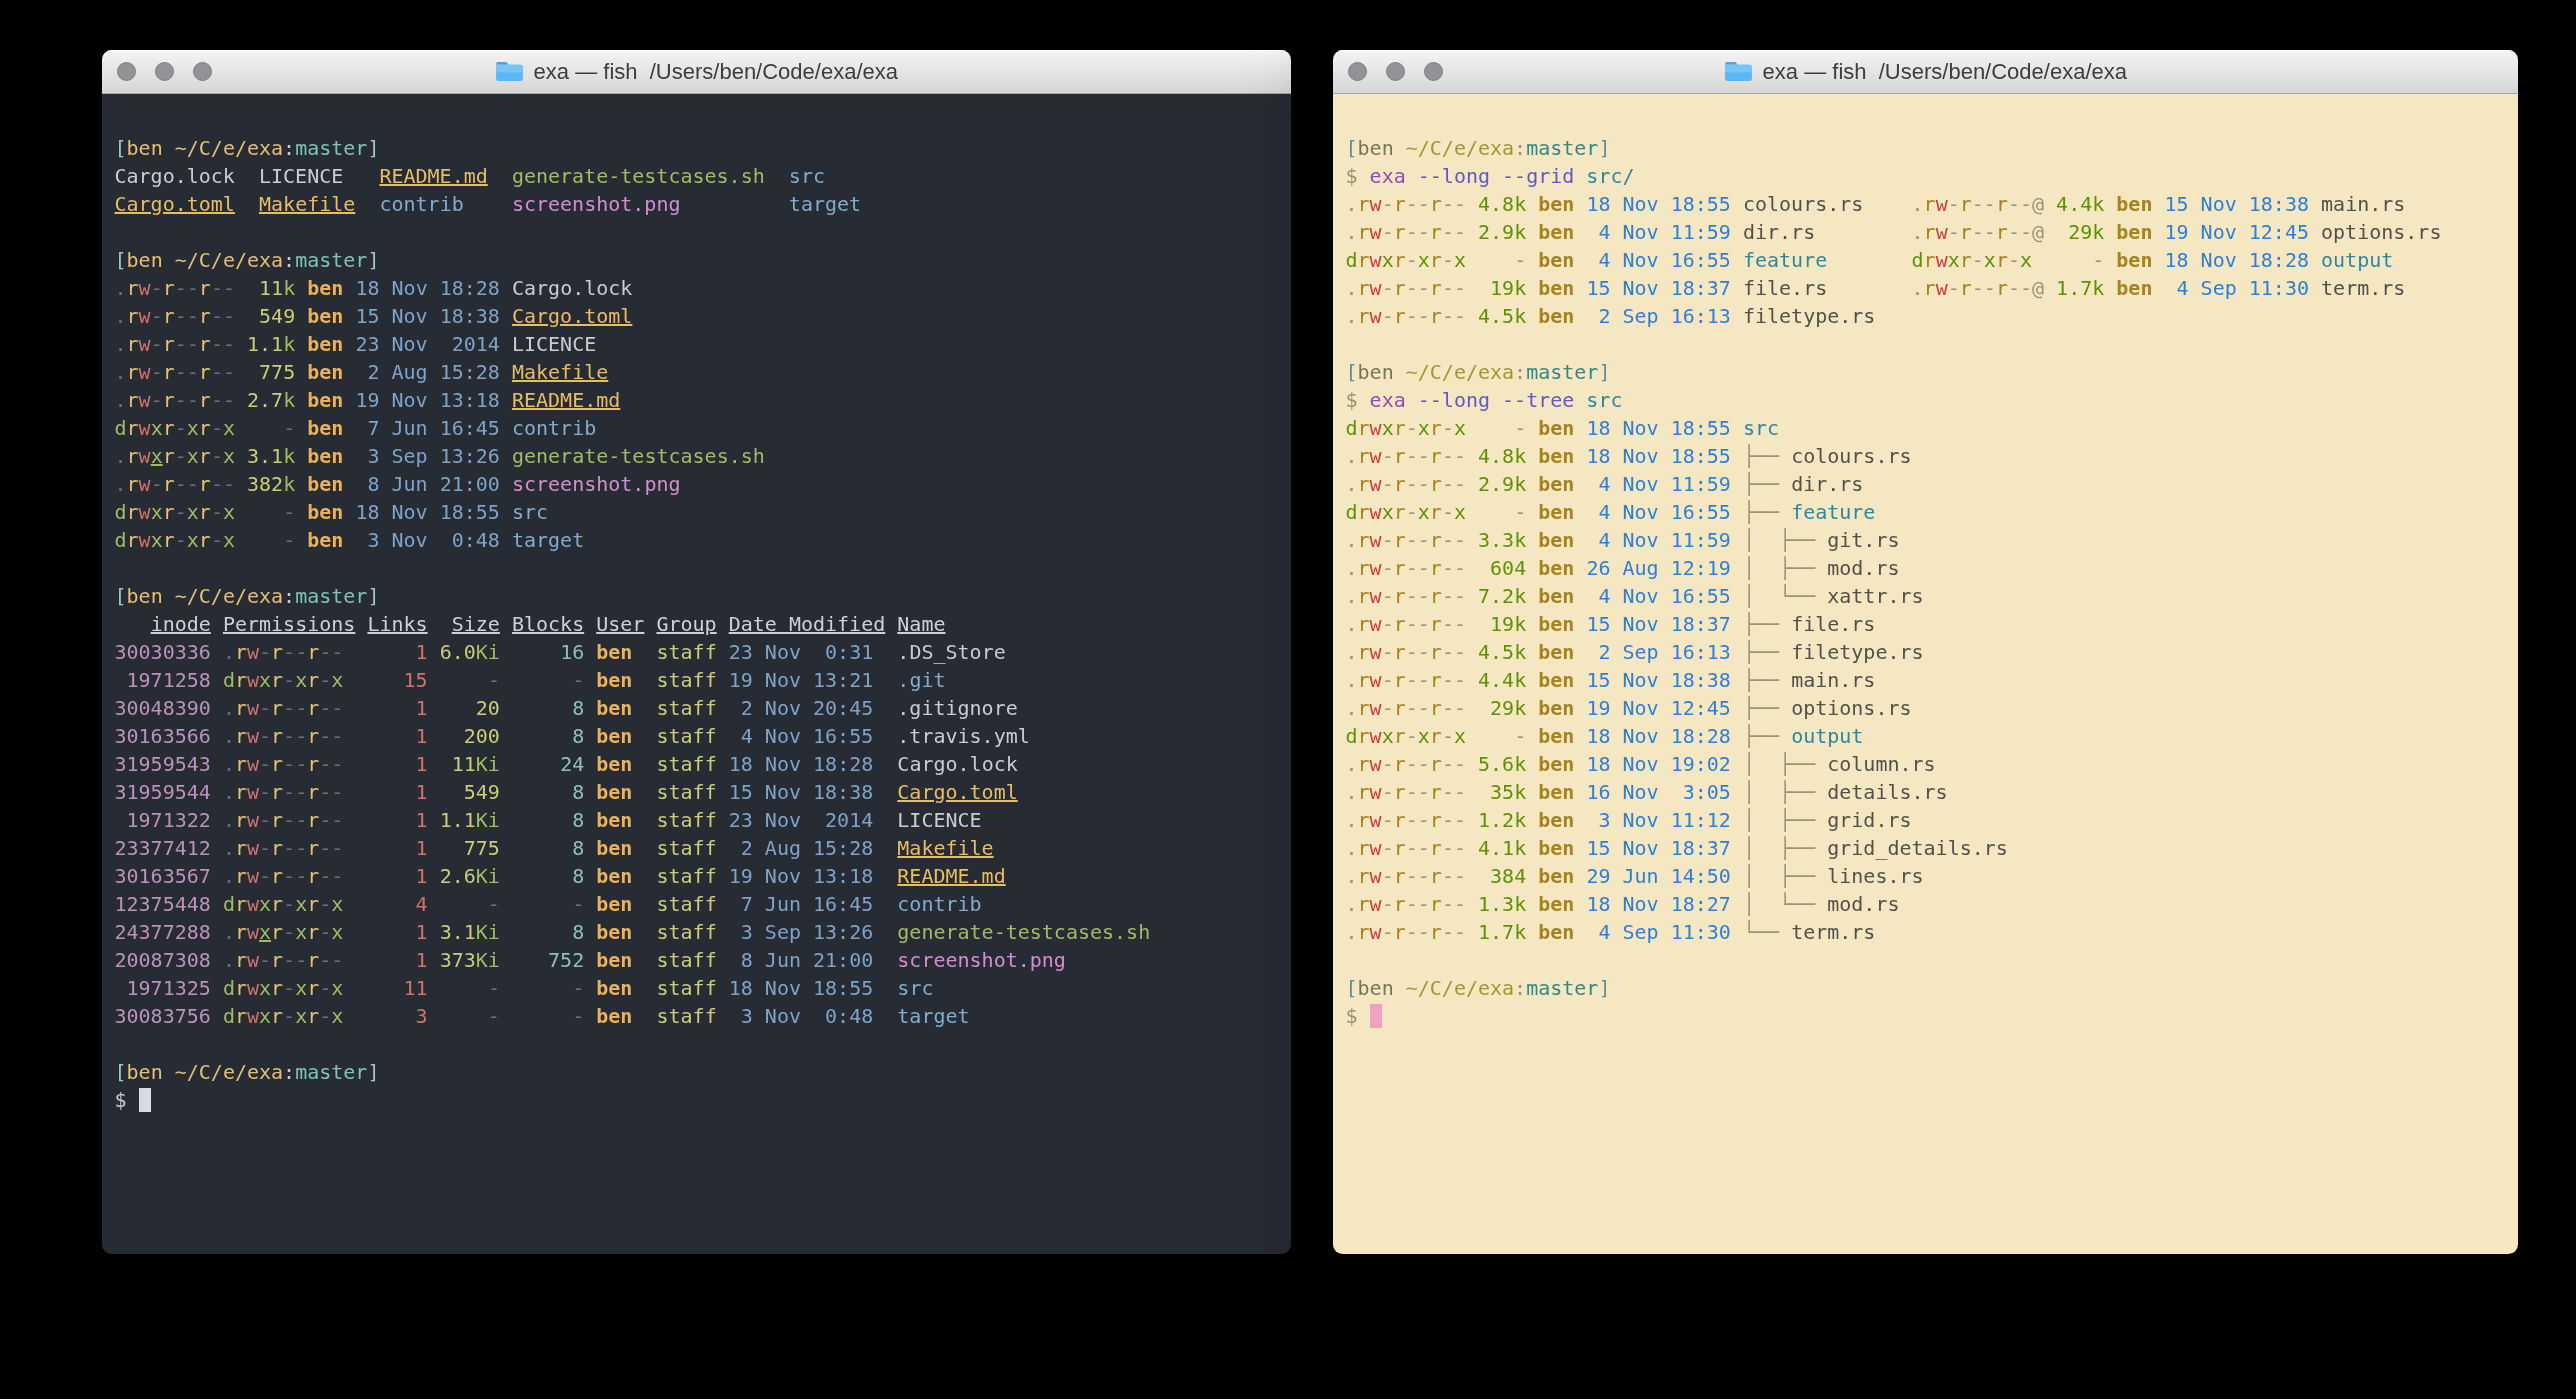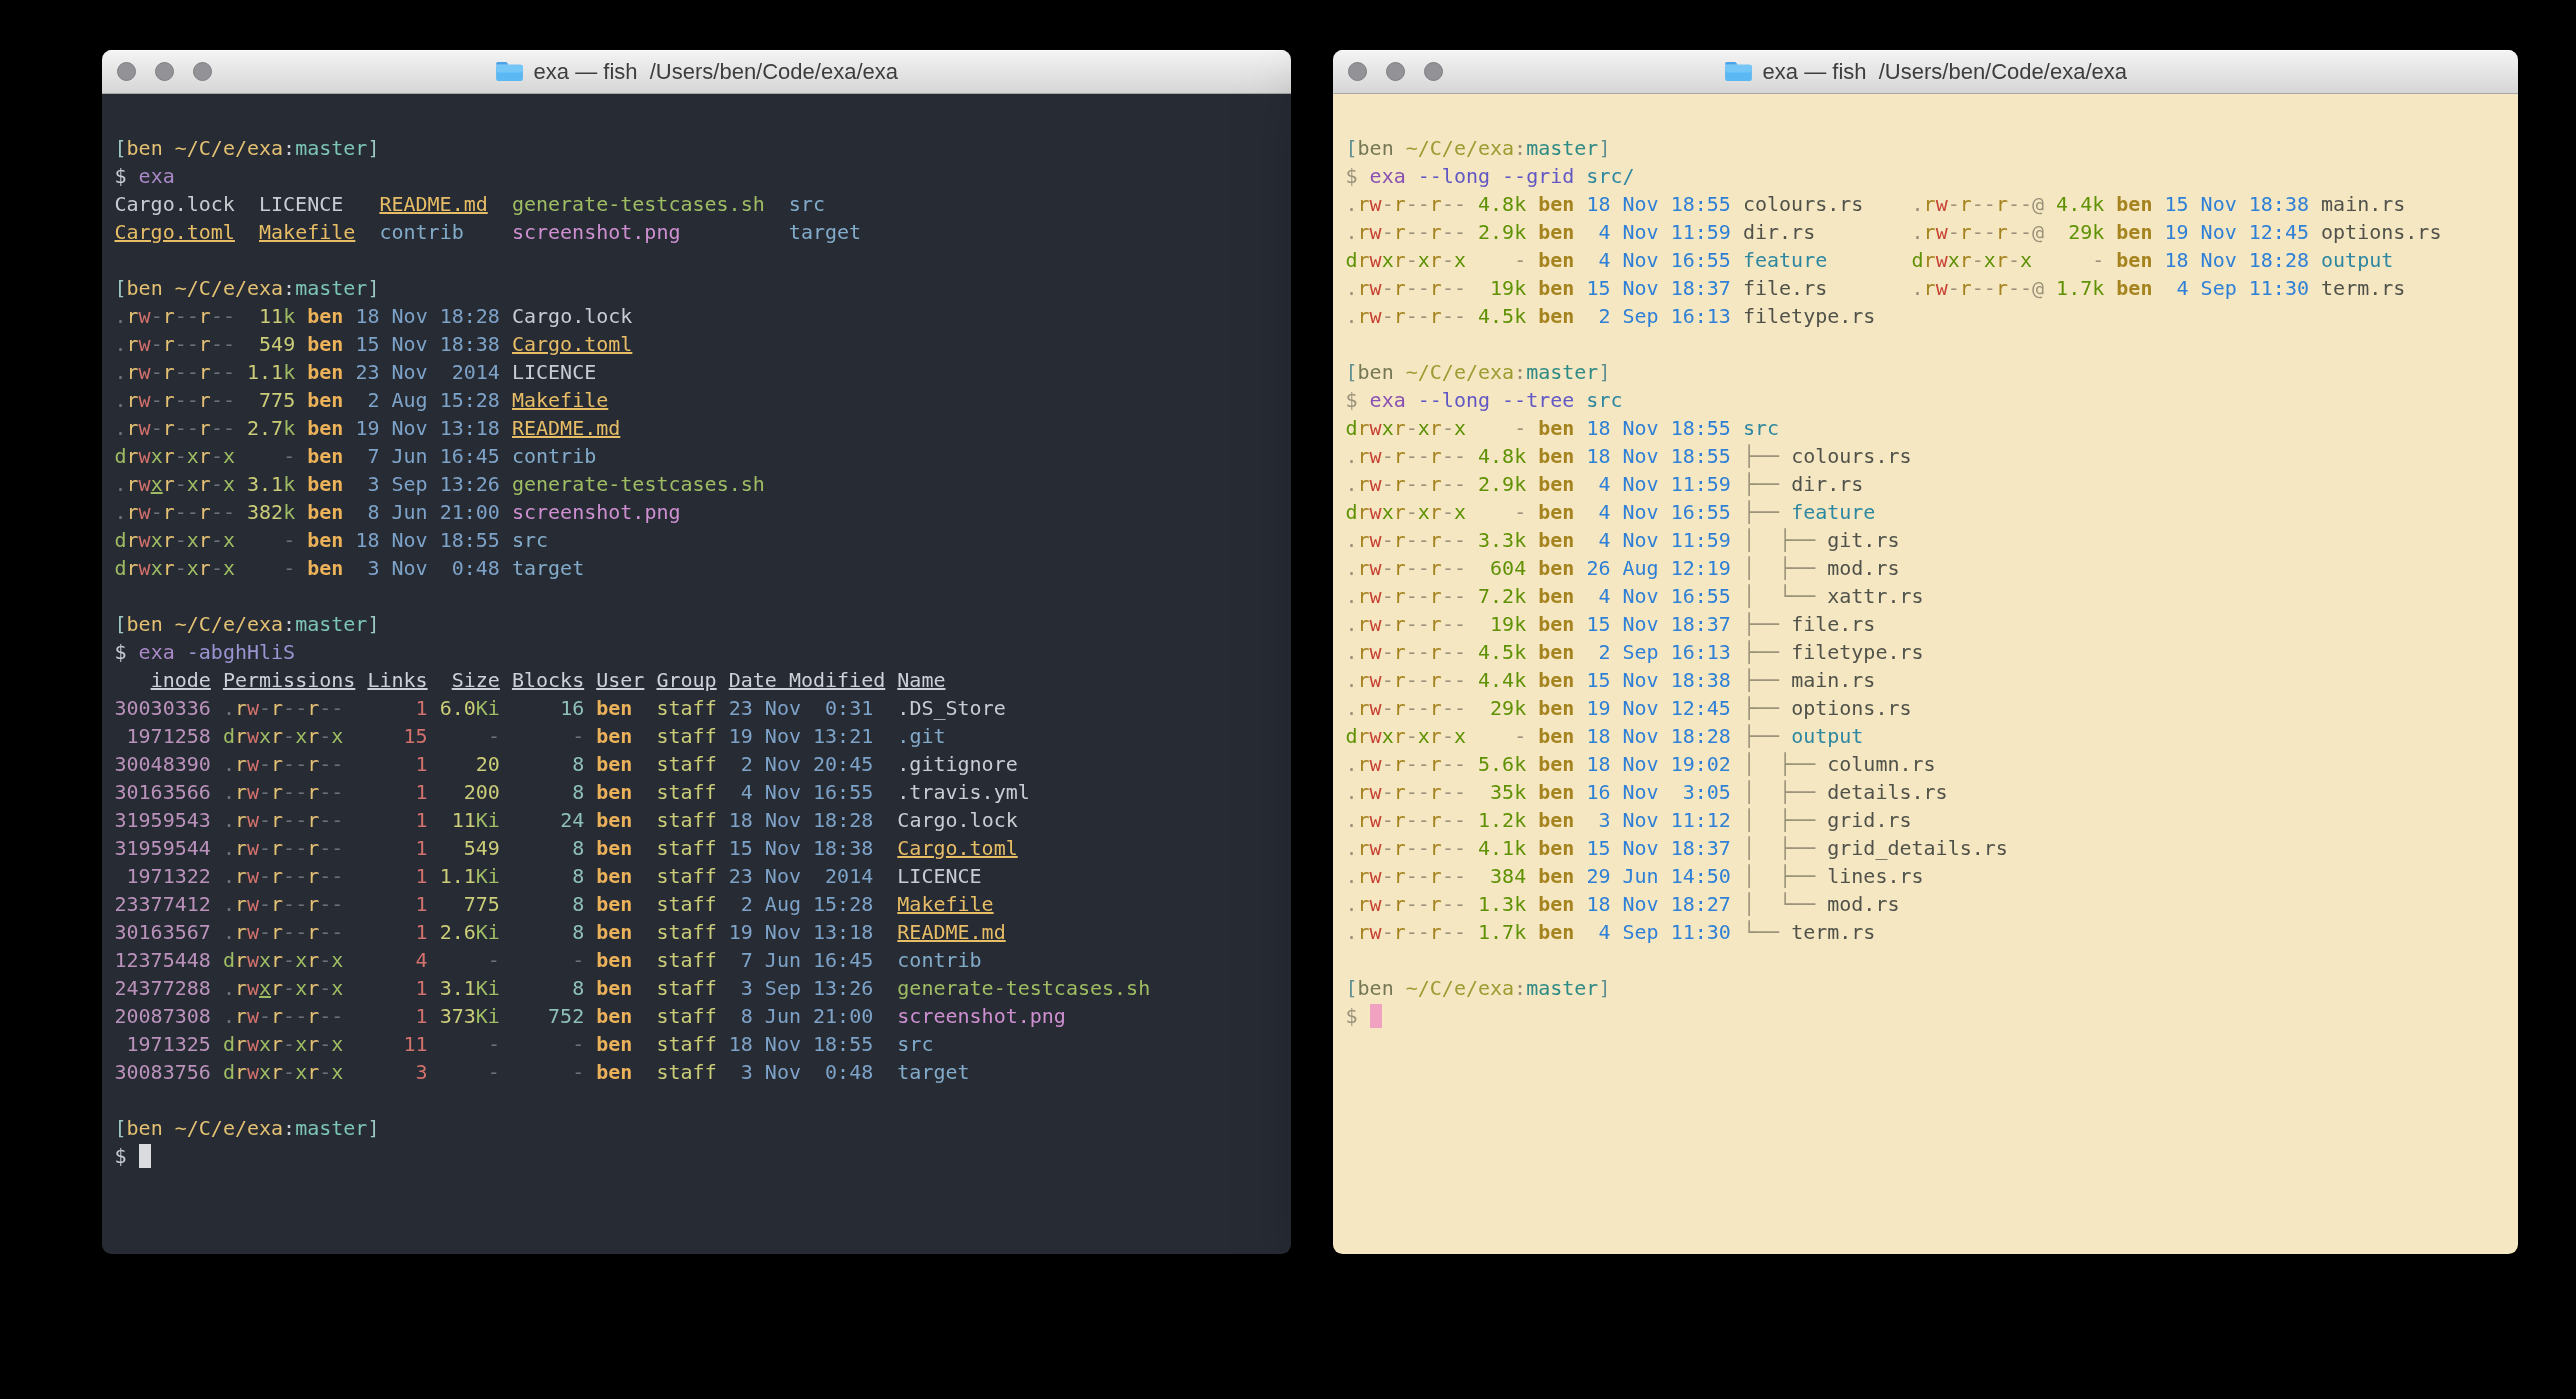--- a/index.html
+++ b/index.html
@@ -46,38 +46,36 @@
         <path d="M1 4 Q1 2 3 2 L11 2 Q12 2 13 3.5 L14 5 L1 5 Z" fill="#4aa3e8"></path>
         <rect x="1" y="5" width="28" height="17" rx="2.5" fill="#5cb8f2"></rect>
         <rect x="1" y="5" width="28" height="8" rx="2.5" fill="#74c6f7"></rect>
       </svg>
       <span class="title">exa — fish  /Users/ben/Code/exa/exa</span>
     </div>
   </div>
   <div class="term" style="background: rgb(39, 43, 52);">
       <div class="ln"> </div>
       <div class="ln"><span style="color: rgb(156, 202, 194);">[</span><span style="color: rgb(228, 193, 115);">ben ~/C/e/exa</span><span style="color: rgb(201, 205, 211);">:</span><span style="color: rgb(124, 197, 183);">master</span><span style="color: rgb(156, 202, 194);">]</span></div>
-      <div class="ln"><span style="color: rgb(201, 205, 211);">$ </span><span style="color: rgb(171, 137, 200);">exa</span></div>
       <div class="ln"><span style="color: rgb(201, 205, 211);">Cargo.lock  LICENCE   </span><span style="color: rgb(231, 189, 102); text-decoration: underline;">README.md</span><span style="color: rgb(201, 205, 211);">  </span><span style="color: rgb(159, 189, 99);">generate-testcases.sh</span><span style="color: rgb(201, 205, 211);">  </span><span style="color: rgb(131, 172, 203);">src</span></div>
       <div class="ln"><span style="color: rgb(231, 189, 102); text-decoration: underline;">Cargo.toml</span><span style="color: rgb(201, 205, 211);">  </span><span style="color: rgb(231, 189, 102); text-decoration: underline;">Makefile</span><span style="color: rgb(201, 205, 211);">  </span><span style="color: rgb(131, 172, 203);">contrib</span><span style="color: rgb(201, 205, 211);">    </span><span style="color: rgb(207, 144, 209);">screenshot.png</span><span style="color: rgb(201, 205, 211);">         </span><span style="color: rgb(131, 172, 203);">target</span></div>
       <div class="ln"> </div>
       <div class="ln"><span style="color: rgb(156, 202, 194);">[</span><span style="color: rgb(228, 193, 115);">ben ~/C/e/exa</span><span style="color: rgb(201, 205, 211);">:</span><span style="color: rgb(124, 197, 183);">master</span><span style="color: rgb(156, 202, 194);">]</span></div>
       <div class="ln"><span style="color: rgb(106, 114, 128);">.</span><span style="color: rgb(228, 193, 115);">r</span><span style="color: rgb(211, 113, 108);">w</span><span style="color: rgb(106, 114, 128);">-</span><span style="color: rgb(228, 193, 115);">r</span><span style="color: rgb(106, 114, 128);">--</span><span style="color: rgb(228, 193, 115);">r</span><span style="color: rgb(106, 114, 128);">--</span><span style="color: rgb(201, 205, 211);">  </span><span style="color: rgb(203, 205, 120);">11</span><span style="color: rgb(159, 189, 99);">k</span><span style="color: rgb(201, 205, 211);"> </span><span style="color: rgb(236, 178, 89); font-weight: bold;">ben</span><span style="color: rgb(201, 205, 211);"> </span><span style="color: rgb(126, 163, 201);">18 Nov 18:28</span><span style="color: rgb(201, 205, 211);"> </span><span style="color: rgb(201, 205, 211);">Cargo.lock</span></div>
       <div class="ln"><span style="color: rgb(106, 114, 128);">.</span><span style="color: rgb(228, 193, 115);">r</span><span style="color: rgb(211, 113, 108);">w</span><span style="color: rgb(106, 114, 128);">-</span><span style="color: rgb(228, 193, 115);">r</span><span style="color: rgb(106, 114, 128);">--</span><span style="color: rgb(228, 193, 115);">r</span><span style="color: rgb(106, 114, 128);">--</span><span style="color: rgb(201, 205, 211);">  </span><span style="color: rgb(203, 205, 120);">549</span><span style="color: rgb(201, 205, 211);"> </span><span style="color: rgb(236, 178, 89); font-weight: bold;">ben</span><span style="color: rgb(201, 205, 211);"> </span><span style="color: rgb(126, 163, 201);">15 Nov 18:38</span><span style="color: rgb(201, 205, 211);"> </span><span style="color: rgb(231, 189, 102); text-decoration: underline;">Cargo.toml</span></div>
       <div class="ln"><span style="color: rgb(106, 114, 128);">.</span><span style="color: rgb(228, 193, 115);">r</span><span style="color: rgb(211, 113, 108);">w</span><span style="color: rgb(106, 114, 128);">-</span><span style="color: rgb(228, 193, 115);">r</span><span style="color: rgb(106, 114, 128);">--</span><span style="color: rgb(228, 193, 115);">r</span><span style="color: rgb(106, 114, 128);">--</span><span style="color: rgb(201, 205, 211);"> </span><span style="color: rgb(203, 205, 120);">1.1</span><span style="color: rgb(159, 189, 99);">k</span><span style="color: rgb(201, 205, 211);"> </span><span style="color: rgb(236, 178, 89); font-weight: bold;">ben</span><span style="color: rgb(201, 205, 211);"> </span><span style="color: rgb(126, 163, 201);">23 Nov  2014</span><span style="color: rgb(201, 205, 211);"> </span><span style="color: rgb(201, 205, 211);">LICENCE</span></div>
       <div class="ln"><span style="color: rgb(106, 114, 128);">.</span><span style="color: rgb(228, 193, 115);">r</span><span style="color: rgb(211, 113, 108);">w</span><span style="color: rgb(106, 114, 128);">-</span><span style="color: rgb(228, 193, 115);">r</span><span style="color: rgb(106, 114, 128);">--</span><span style="color: rgb(228, 193, 115);">r</span><span style="color: rgb(106, 114, 128);">--</span><span style="color: rgb(201, 205, 211);">  </span><span style="color: rgb(203, 205, 120);">775</span><span style="color: rgb(201, 205, 211);"> </span><span style="color: rgb(236, 178, 89); font-weight: bold;">ben</span><span style="color: rgb(201, 205, 211);"> </span><span style="color: rgb(126, 163, 201);"> 2 Aug 15:28</span><span style="color: rgb(201, 205, 211);"> </span><span style="color: rgb(231, 189, 102); text-decoration: underline;">Makefile</span></div>
       <div class="ln"><span style="color: rgb(106, 114, 128);">.</span><span style="color: rgb(228, 193, 115);">r</span><span style="color: rgb(211, 113, 108);">w</span><span style="color: rgb(106, 114, 128);">-</span><span style="color: rgb(228, 193, 115);">r</span><span style="color: rgb(106, 114, 128);">--</span><span style="color: rgb(228, 193, 115);">r</span><span style="color: rgb(106, 114, 128);">--</span><span style="color: rgb(201, 205, 211);"> </span><span style="color: rgb(203, 205, 120);">2.7</span><span style="color: rgb(159, 189, 99);">k</span><span style="color: rgb(201, 205, 211);"> </span><span style="color: rgb(236, 178, 89); font-weight: bold;">ben</span><span style="color: rgb(201, 205, 211);"> </span><span style="color: rgb(126, 163, 201);">19 Nov 13:18</span><span style="color: rgb(201, 205, 211);"> </span><span style="color: rgb(231, 189, 102); text-decoration: underline;">README.md</span></div>
       <div class="ln"><span style="color: rgb(159, 189, 99);">d</span><span style="color: rgb(228, 193, 115);">r</span><span style="color: rgb(211, 113, 108);">w</span><span style="color: rgb(159, 189, 99);">x</span><span style="color: rgb(228, 193, 115);">r</span><span style="color: rgb(106, 114, 128);">-</span><span style="color: rgb(159, 189, 99);">x</span><span style="color: rgb(228, 193, 115);">r</span><span style="color: rgb(106, 114, 128);">-</span><span style="color: rgb(159, 189, 99);">x</span><span style="color: rgb(201, 205, 211);">    </span><span style="color: rgb(106, 114, 128);">-</span><span style="color: rgb(201, 205, 211);"> </span><span style="color: rgb(236, 178, 89); font-weight: bold;">ben</span><span style="color: rgb(201, 205, 211);"> </span><span style="color: rgb(126, 163, 201);"> 7 Jun 16:45</span><span style="color: rgb(201, 205, 211);"> </span><span style="color: rgb(131, 172, 203);">contrib</span></div>
       <div class="ln"><span style="color: rgb(106, 114, 128);">.</span><span style="color: rgb(228, 193, 115);">r</span><span style="color: rgb(211, 113, 108);">w</span><span style="color: rgb(159, 189, 99); text-decoration: underline;">x</span><span style="color: rgb(228, 193, 115);">r</span><span style="color: rgb(106, 114, 128);">-</span><span style="color: rgb(159, 189, 99);">x</span><span style="color: rgb(228, 193, 115);">r</span><span style="color: rgb(106, 114, 128);">-</span><span style="color: rgb(159, 189, 99);">x</span><span style="color: rgb(201, 205, 211);"> </span><span style="color: rgb(203, 205, 120);">3.1</span><span style="color: rgb(159, 189, 99);">k</span><span style="color: rgb(201, 205, 211);"> </span><span style="color: rgb(236, 178, 89); font-weight: bold;">ben</span><span style="color: rgb(201, 205, 211);"> </span><span style="color: rgb(126, 163, 201);"> 3 Sep 13:26</span><span style="color: rgb(201, 205, 211);"> </span><span style="color: rgb(159, 189, 99);">generate-testcases.sh</span></div>
       <div class="ln"><span style="color: rgb(106, 114, 128);">.</span><span style="color: rgb(228, 193, 115);">r</span><span style="color: rgb(211, 113, 108);">w</span><span style="color: rgb(106, 114, 128);">-</span><span style="color: rgb(228, 193, 115);">r</span><span style="color: rgb(106, 114, 128);">--</span><span style="color: rgb(228, 193, 115);">r</span><span style="color: rgb(106, 114, 128);">--</span><span style="color: rgb(201, 205, 211);"> </span><span style="color: rgb(203, 205, 120);">382</span><span style="color: rgb(159, 189, 99);">k</span><span style="color: rgb(201, 205, 211);"> </span><span style="color: rgb(236, 178, 89); font-weight: bold;">ben</span><span style="color: rgb(201, 205, 211);"> </span><span style="color: rgb(126, 163, 201);"> 8 Jun 21:00</span><span style="color: rgb(201, 205, 211);"> </span><span style="color: rgb(207, 144, 209);">screenshot.png</span></div>
       <div class="ln"><span style="color: rgb(159, 189, 99);">d</span><span style="color: rgb(228, 193, 115);">r</span><span style="color: rgb(211, 113, 108);">w</span><span style="color: rgb(159, 189, 99);">x</span><span style="color: rgb(228, 193, 115);">r</span><span style="color: rgb(106, 114, 128);">-</span><span style="color: rgb(159, 189, 99);">x</span><span style="color: rgb(228, 193, 115);">r</span><span style="color: rgb(106, 114, 128);">-</span><span style="color: rgb(159, 189, 99);">x</span><span style="color: rgb(201, 205, 211);">    </span><span style="color: rgb(106, 114, 128);">-</span><span style="color: rgb(201, 205, 211);"> </span><span style="color: rgb(236, 178, 89); font-weight: bold;">ben</span><span style="color: rgb(201, 205, 211);"> </span><span style="color: rgb(126, 163, 201);">18 Nov 18:55</span><span style="color: rgb(201, 205, 211);"> </span><span style="color: rgb(131, 172, 203);">src</span></div>
       <div class="ln"><span style="color: rgb(159, 189, 99);">d</span><span style="color: rgb(228, 193, 115);">r</span><span style="color: rgb(211, 113, 108);">w</span><span style="color: rgb(159, 189, 99);">x</span><span style="color: rgb(228, 193, 115);">r</span><span style="color: rgb(106, 114, 128);">-</span><span style="color: rgb(159, 189, 99);">x</span><span style="color: rgb(228, 193, 115);">r</span><span style="color: rgb(106, 114, 128);">-</span><span style="color: rgb(159, 189, 99);">x</span><span style="color: rgb(201, 205, 211);">    </span><span style="color: rgb(106, 114, 128);">-</span><span style="color: rgb(201, 205, 211);"> </span><span style="color: rgb(236, 178, 89); font-weight: bold;">ben</span><span style="color: rgb(201, 205, 211);"> </span><span style="color: rgb(126, 163, 201);"> 3 Nov  0:48</span><span style="color: rgb(201, 205, 211);"> </span><span style="color: rgb(131, 172, 203);">target</span></div>
       <div class="ln"> </div>
       <div class="ln"><span style="color: rgb(156, 202, 194);">[</span><span style="color: rgb(228, 193, 115);">ben ~/C/e/exa</span><span style="color: rgb(201, 205, 211);">:</span><span style="color: rgb(124, 197, 183);">master</span><span style="color: rgb(156, 202, 194);">]</span></div>
-      <div class="ln"><span style="color: rgb(201, 205, 211);">$ </span><span style="color: rgb(171, 137, 200);">exa</span><span style="color: rgb(201, 205, 211);"> </span><span style="color: rgb(155, 148, 210);">-abghHliS</span></div>
       <div class="ln"><span style="color: rgb(201, 205, 211);">   </span><span style="color: rgb(206, 210, 216); text-decoration: underline;">inode</span><span style="color: rgb(201, 205, 211);"> </span><span style="color: rgb(206, 210, 216); text-decoration: underline;">Permissions</span><span style="color: rgb(201, 205, 211);"> </span><span style="color: rgb(206, 210, 216); text-decoration: underline;">Links</span><span style="color: rgb(201, 205, 211);">  </span><span style="color: rgb(206, 210, 216); text-decoration: underline;">Size</span><span style="color: rgb(201, 205, 211);"> </span><span style="color: rgb(206, 210, 216); text-decoration: underline;">Blocks</span><span style="color: rgb(201, 205, 211);"> </span><span style="color: rgb(206, 210, 216); text-decoration: underline;">User</span><span style="color: rgb(201, 205, 211);"> </span><span style="color: rgb(206, 210, 216); text-decoration: underline;">Group</span><span style="color: rgb(201, 205, 211);"> </span><span style="color: rgb(206, 210, 216); text-decoration: underline;">Date Modified</span><span style="color: rgb(201, 205, 211);"> </span><span style="color: rgb(206, 210, 216); text-decoration: underline;">Name</span></div>
       <div class="ln"><span style="color: rgb(187, 146, 188);">30030336</span><span style="color: rgb(201, 205, 211);"> </span><span style="color: rgb(106, 114, 128);">.</span><span style="color: rgb(228, 193, 115);">r</span><span style="color: rgb(211, 113, 108);">w</span><span style="color: rgb(106, 114, 128);">-</span><span style="color: rgb(228, 193, 115);">r</span><span style="color: rgb(106, 114, 128);">--</span><span style="color: rgb(228, 193, 115);">r</span><span style="color: rgb(106, 114, 128);">--</span><span style="color: rgb(201, 205, 211);">      </span><span style="color: rgb(211, 113, 108);">1</span><span style="color: rgb(201, 205, 211);"> </span><span style="color: rgb(203, 205, 120);">6.0</span><span style="color: rgb(159, 189, 99);">Ki</span><span style="color: rgb(201, 205, 211);">     </span><span style="color: rgb(143, 192, 184);">16</span><span style="color: rgb(201, 205, 211);"> </span><span style="color: rgb(236, 178, 89); font-weight: bold;">ben</span><span style="color: rgb(201, 205, 211);">  </span><span style="color: rgb(203, 205, 120);">staff</span><span style="color: rgb(201, 205, 211);"> </span><span style="color: rgb(126, 163, 201);">23 Nov  0:31</span><span style="color: rgb(201, 205, 211);">  </span><span style="color: rgb(201, 205, 211);">.DS_Store</span></div>
       <div class="ln"><span style="color: rgb(187, 146, 188);"> 1971258</span><span style="color: rgb(201, 205, 211);"> </span><span style="color: rgb(159, 189, 99);">d</span><span style="color: rgb(228, 193, 115);">r</span><span style="color: rgb(211, 113, 108);">w</span><span style="color: rgb(159, 189, 99);">x</span><span style="color: rgb(228, 193, 115);">r</span><span style="color: rgb(106, 114, 128);">-</span><span style="color: rgb(159, 189, 99);">x</span><span style="color: rgb(228, 193, 115);">r</span><span style="color: rgb(106, 114, 128);">-</span><span style="color: rgb(159, 189, 99);">x</span><span style="color: rgb(201, 205, 211);">     </span><span style="color: rgb(211, 113, 108);">15</span><span style="color: rgb(201, 205, 211);">     </span><span style="color: rgb(106, 114, 128);">-</span><span style="color: rgb(201, 205, 211);">      </span><span style="color: rgb(106, 114, 128);">-</span><span style="color: rgb(201, 205, 211);"> </span><span style="color: rgb(236, 178, 89); font-weight: bold;">ben</span><span style="color: rgb(201, 205, 211);">  </span><span style="color: rgb(203, 205, 120);">staff</span><span style="color: rgb(201, 205, 211);"> </span><span style="color: rgb(126, 163, 201);">19 Nov 13:21</span><span style="color: rgb(201, 205, 211);">  </span><span style="color: rgb(131, 172, 203);">.git</span></div>
       <div class="ln"><span style="color: rgb(187, 146, 188);">30048390</span><span style="color: rgb(201, 205, 211);"> </span><span style="color: rgb(106, 114, 128);">.</span><span style="color: rgb(228, 193, 115);">r</span><span style="color: rgb(211, 113, 108);">w</span><span style="color: rgb(106, 114, 128);">-</span><span style="color: rgb(228, 193, 115);">r</span><span style="color: rgb(106, 114, 128);">--</span><span style="color: rgb(228, 193, 115);">r</span><span style="color: rgb(106, 114, 128);">--</span><span style="color: rgb(201, 205, 211);">      </span><span style="color: rgb(211, 113, 108);">1</span><span style="color: rgb(201, 205, 211);">    </span><span style="color: rgb(203, 205, 120);">20</span><span style="color: rgb(201, 205, 211);">      </span><span style="color: rgb(143, 192, 184);">8</span><span style="color: rgb(201, 205, 211);"> </span><span style="color: rgb(236, 178, 89); font-weight: bold;">ben</span><span style="color: rgb(201, 205, 211);">  </span><span style="color: rgb(203, 205, 120);">staff</span><span style="color: rgb(201, 205, 211);"> </span><span style="color: rgb(126, 163, 201);"> 2 Nov 20:45</span><span style="color: rgb(201, 205, 211);">  </span><span style="color: rgb(201, 205, 211);">.gitignore</span></div>
       <div class="ln"><span style="color: rgb(187, 146, 188);">30163566</span><span style="color: rgb(201, 205, 211);"> </span><span style="color: rgb(106, 114, 128);">.</span><span style="color: rgb(228, 193, 115);">r</span><span style="color: rgb(211, 113, 108);">w</span><span style="color: rgb(106, 114, 128);">-</span><span style="color: rgb(228, 193, 115);">r</span><span style="color: rgb(106, 114, 128);">--</span><span style="color: rgb(228, 193, 115);">r</span><span style="color: rgb(106, 114, 128);">--</span><span style="color: rgb(201, 205, 211);">      </span><span style="color: rgb(211, 113, 108);">1</span><span style="color: rgb(201, 205, 211);">   </span><span style="color: rgb(203, 205, 120);">200</span><span style="color: rgb(201, 205, 211);">      </span><span style="color: rgb(143, 192, 184);">8</span><span style="color: rgb(201, 205, 211);"> </span><span style="color: rgb(236, 178, 89); font-weight: bold;">ben</span><span style="color: rgb(201, 205, 211);">  </span><span style="color: rgb(203, 205, 120);">staff</span><span style="color: rgb(201, 205, 211);"> </span><span style="color: rgb(126, 163, 201);"> 4 Nov 16:55</span><span style="color: rgb(201, 205, 211);">  </span><span style="color: rgb(201, 205, 211);">.travis.yml</span></div>
       <div class="ln"><span style="color: rgb(187, 146, 188);">31959543</span><span style="color: rgb(201, 205, 211);"> </span><span style="color: rgb(106, 114, 128);">.</span><span style="color: rgb(228, 193, 115);">r</span><span style="color: rgb(211, 113, 108);">w</span><span style="color: rgb(106, 114, 128);">-</span><span style="color: rgb(228, 193, 115);">r</span><span style="color: rgb(106, 114, 128);">--</span><span style="color: rgb(228, 193, 115);">r</span><span style="color: rgb(106, 114, 128);">--</span><span style="color: rgb(201, 205, 211);">      </span><span style="color: rgb(211, 113, 108);">1</span><span style="color: rgb(201, 205, 211);">  </span><span style="color: rgb(203, 205, 120);">11</span><span style="color: rgb(159, 189, 99);">Ki</span><span style="color: rgb(201, 205, 211);">     </span><span style="color: rgb(143, 192, 184);">24</span><span style="color: rgb(201, 205, 211);"> </span><span style="color: rgb(236, 178, 89); font-weight: bold;">ben</span><span style="color: rgb(201, 205, 211);">  </span><span style="color: rgb(203, 205, 120);">staff</span><span style="color: rgb(201, 205, 211);"> </span><span style="color: rgb(126, 163, 201);">18 Nov 18:28</span><span style="color: rgb(201, 205, 211);">  </span><span style="color: rgb(201, 205, 211);">Cargo.lock</span></div>
       <div class="ln"><span style="color: rgb(187, 146, 188);">31959544</span><span style="color: rgb(201, 205, 211);"> </span><span style="color: rgb(106, 114, 128);">.</span><span style="color: rgb(228, 193, 115);">r</span><span style="color: rgb(211, 113, 108);">w</span><span style="color: rgb(106, 114, 128);">-</span><span style="color: rgb(228, 193, 115);">r</span><span style="color: rgb(106, 114, 128);">--</span><span style="color: rgb(228, 193, 115);">r</span><span style="color: rgb(106, 114, 128);">--</span><span style="color: rgb(201, 205, 211);">      </span><span style="color: rgb(211, 113, 108);">1</span><span style="color: rgb(201, 205, 211);">   </span><span style="color: rgb(203, 205, 120);">549</span><span style="color: rgb(201, 205, 211);">      </span><span style="color: rgb(143, 192, 184);">8</span><span style="color: rgb(201, 205, 211);"> </span><span style="color: rgb(236, 178, 89); font-weight: bold;">ben</span><span style="color: rgb(201, 205, 211);">  </span><span style="color: rgb(203, 205, 120);">staff</span><span style="color: rgb(201, 205, 211);"> </span><span style="color: rgb(126, 163, 201);">15 Nov 18:38</span><span style="color: rgb(201, 205, 211);">  </span><span style="color: rgb(231, 189, 102); text-decoration: underline;">Cargo.toml</span></div>
       <div class="ln"><span style="color: rgb(187, 146, 188);"> 1971322</span><span style="color: rgb(201, 205, 211);"> </span><span style="color: rgb(106, 114, 128);">.</span><span style="color: rgb(228, 193, 115);">r</span><span style="color: rgb(211, 113, 108);">w</span><span style="color: rgb(106, 114, 128);">-</span><span style="color: rgb(228, 193, 115);">r</span><span style="color: rgb(106, 114, 128);">--</span><span style="color: rgb(228, 193, 115);">r</span><span style="color: rgb(106, 114, 128);">--</span><span style="color: rgb(201, 205, 211);">      </span><span style="color: rgb(211, 113, 108);">1</span><span style="color: rgb(201, 205, 211);"> </span><span style="color: rgb(203, 205, 120);">1.1</span><span style="color: rgb(159, 189, 99);">Ki</span><span style="color: rgb(201, 205, 211);">      </span><span style="color: rgb(143, 192, 184);">8</span><span style="color: rgb(201, 205, 211);"> </span><span style="color: rgb(236, 178, 89); font-weight: bold;">ben</span><span style="color: rgb(201, 205, 211);">  </span><span style="color: rgb(203, 205, 120);">staff</span><span style="color: rgb(201, 205, 211);"> </span><span style="color: rgb(126, 163, 201);">23 Nov  2014</span><span style="color: rgb(201, 205, 211);">  </span><span style="color: rgb(201, 205, 211);">LICENCE</span></div>
       <div class="ln"><span style="color: rgb(187, 146, 188);">23377412</span><span style="color: rgb(201, 205, 211);"> </span><span style="color: rgb(106, 114, 128);">.</span><span style="color: rgb(228, 193, 115);">r</span><span style="color: rgb(211, 113, 108);">w</span><span style="color: rgb(106, 114, 128);">-</span><span style="color: rgb(228, 193, 115);">r</span><span style="color: rgb(106, 114, 128);">--</span><span style="color: rgb(228, 193, 115);">r</span><span style="color: rgb(106, 114, 128);">--</span><span style="color: rgb(201, 205, 211);">      </span><span style="color: rgb(211, 113, 108);">1</span><span style="color: rgb(201, 205, 211);">   </span><span style="color: rgb(203, 205, 120);">775</span><span style="color: rgb(201, 205, 211);">      </span><span style="color: rgb(143, 192, 184);">8</span><span style="color: rgb(201, 205, 211);"> </span><span style="color: rgb(236, 178, 89); font-weight: bold;">ben</span><span style="color: rgb(201, 205, 211);">  </span><span style="color: rgb(203, 205, 120);">staff</span><span style="color: rgb(201, 205, 211);"> </span><span style="color: rgb(126, 163, 201);"> 2 Aug 15:28</span><span style="color: rgb(201, 205, 211);">  </span><span style="color: rgb(231, 189, 102); text-decoration: underline;">Makefile</span></div>
       <div class="ln"><span style="color: rgb(187, 146, 188);">30163567</span><span style="color: rgb(201, 205, 211);"> </span><span style="color: rgb(106, 114, 128);">.</span><span style="color: rgb(228, 193, 115);">r</span><span style="color: rgb(211, 113, 108);">w</span><span style="color: rgb(106, 114, 128);">-</span><span style="color: rgb(228, 193, 115);">r</span><span style="color: rgb(106, 114, 128);">--</span><span style="color: rgb(228, 193, 115);">r</span><span style="color: rgb(106, 114, 128);">--</span><span style="color: rgb(201, 205, 211);">      </span><span style="color: rgb(211, 113, 108);">1</span><span style="color: rgb(201, 205, 211);"> </span><span style="color: rgb(203, 205, 120);">2.6</span><span style="color: rgb(159, 189, 99);">Ki</span><span style="color: rgb(201, 205, 211);">      </span><span style="color: rgb(143, 192, 184);">8</span><span style="color: rgb(201, 205, 211);"> </span><span style="color: rgb(236, 178, 89); font-weight: bold;">ben</span><span style="color: rgb(201, 205, 211);">  </span><span style="color: rgb(203, 205, 120);">staff</span><span style="color: rgb(201, 205, 211);"> </span><span style="color: rgb(126, 163, 201);">19 Nov 13:18</span><span style="color: rgb(201, 205, 211);">  </span><span style="color: rgb(231, 189, 102); text-decoration: underline;">README.md</span></div>

